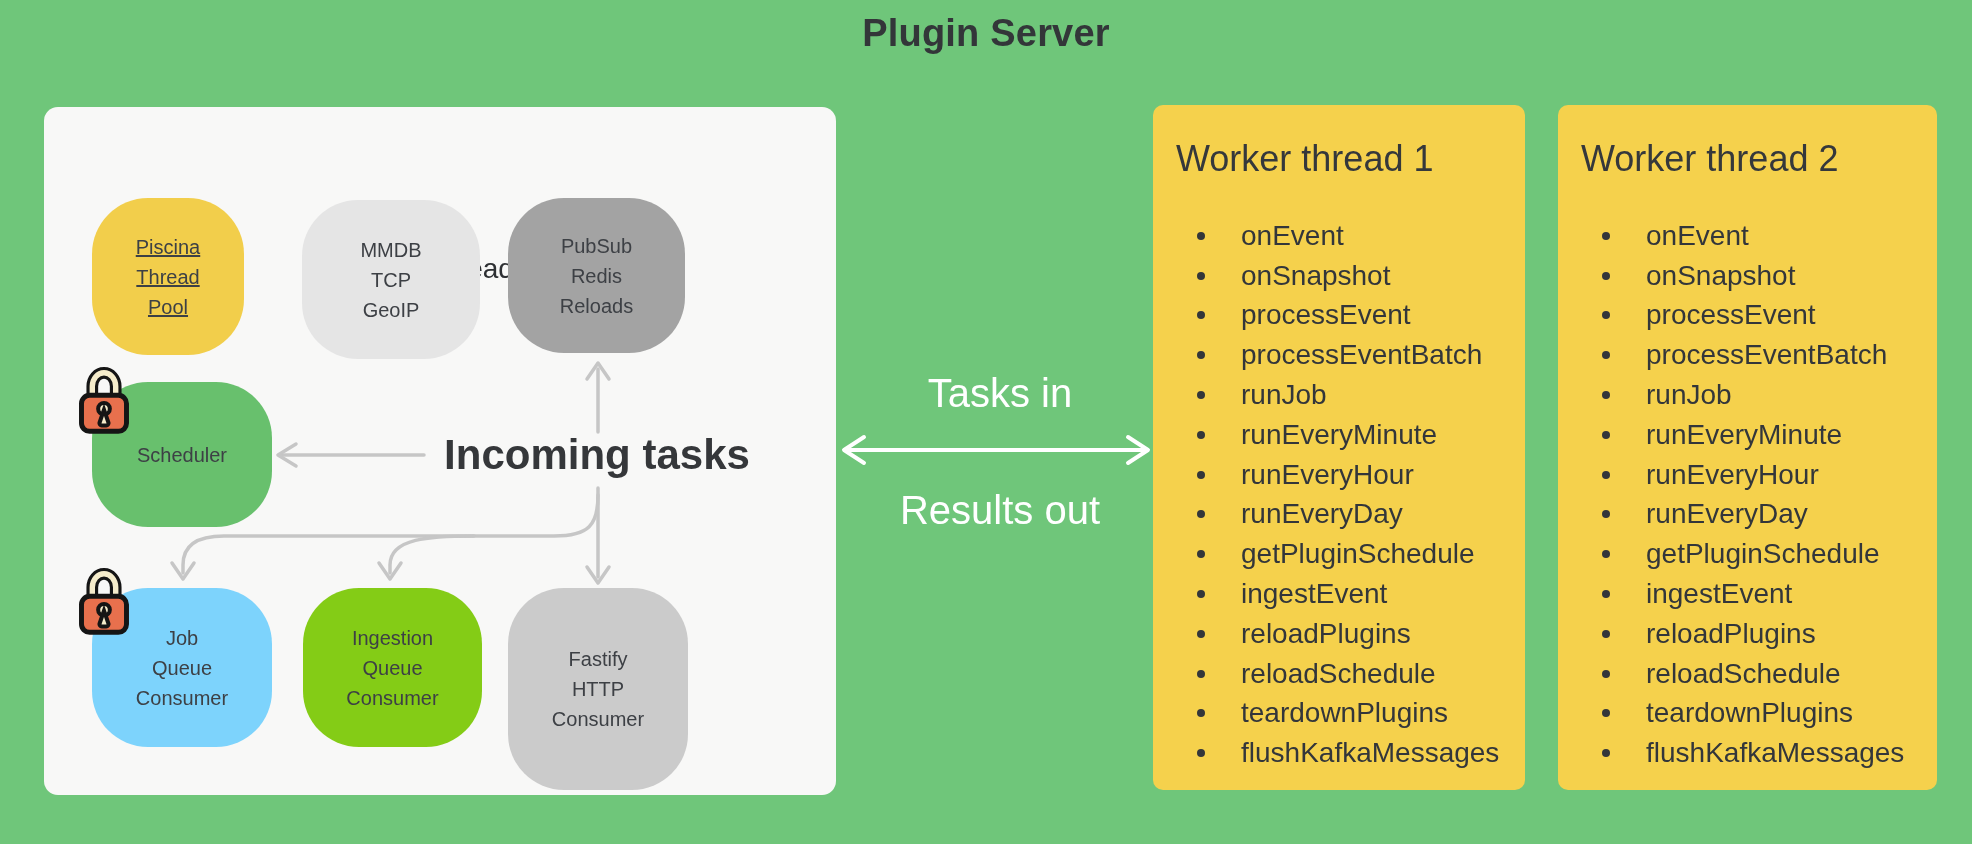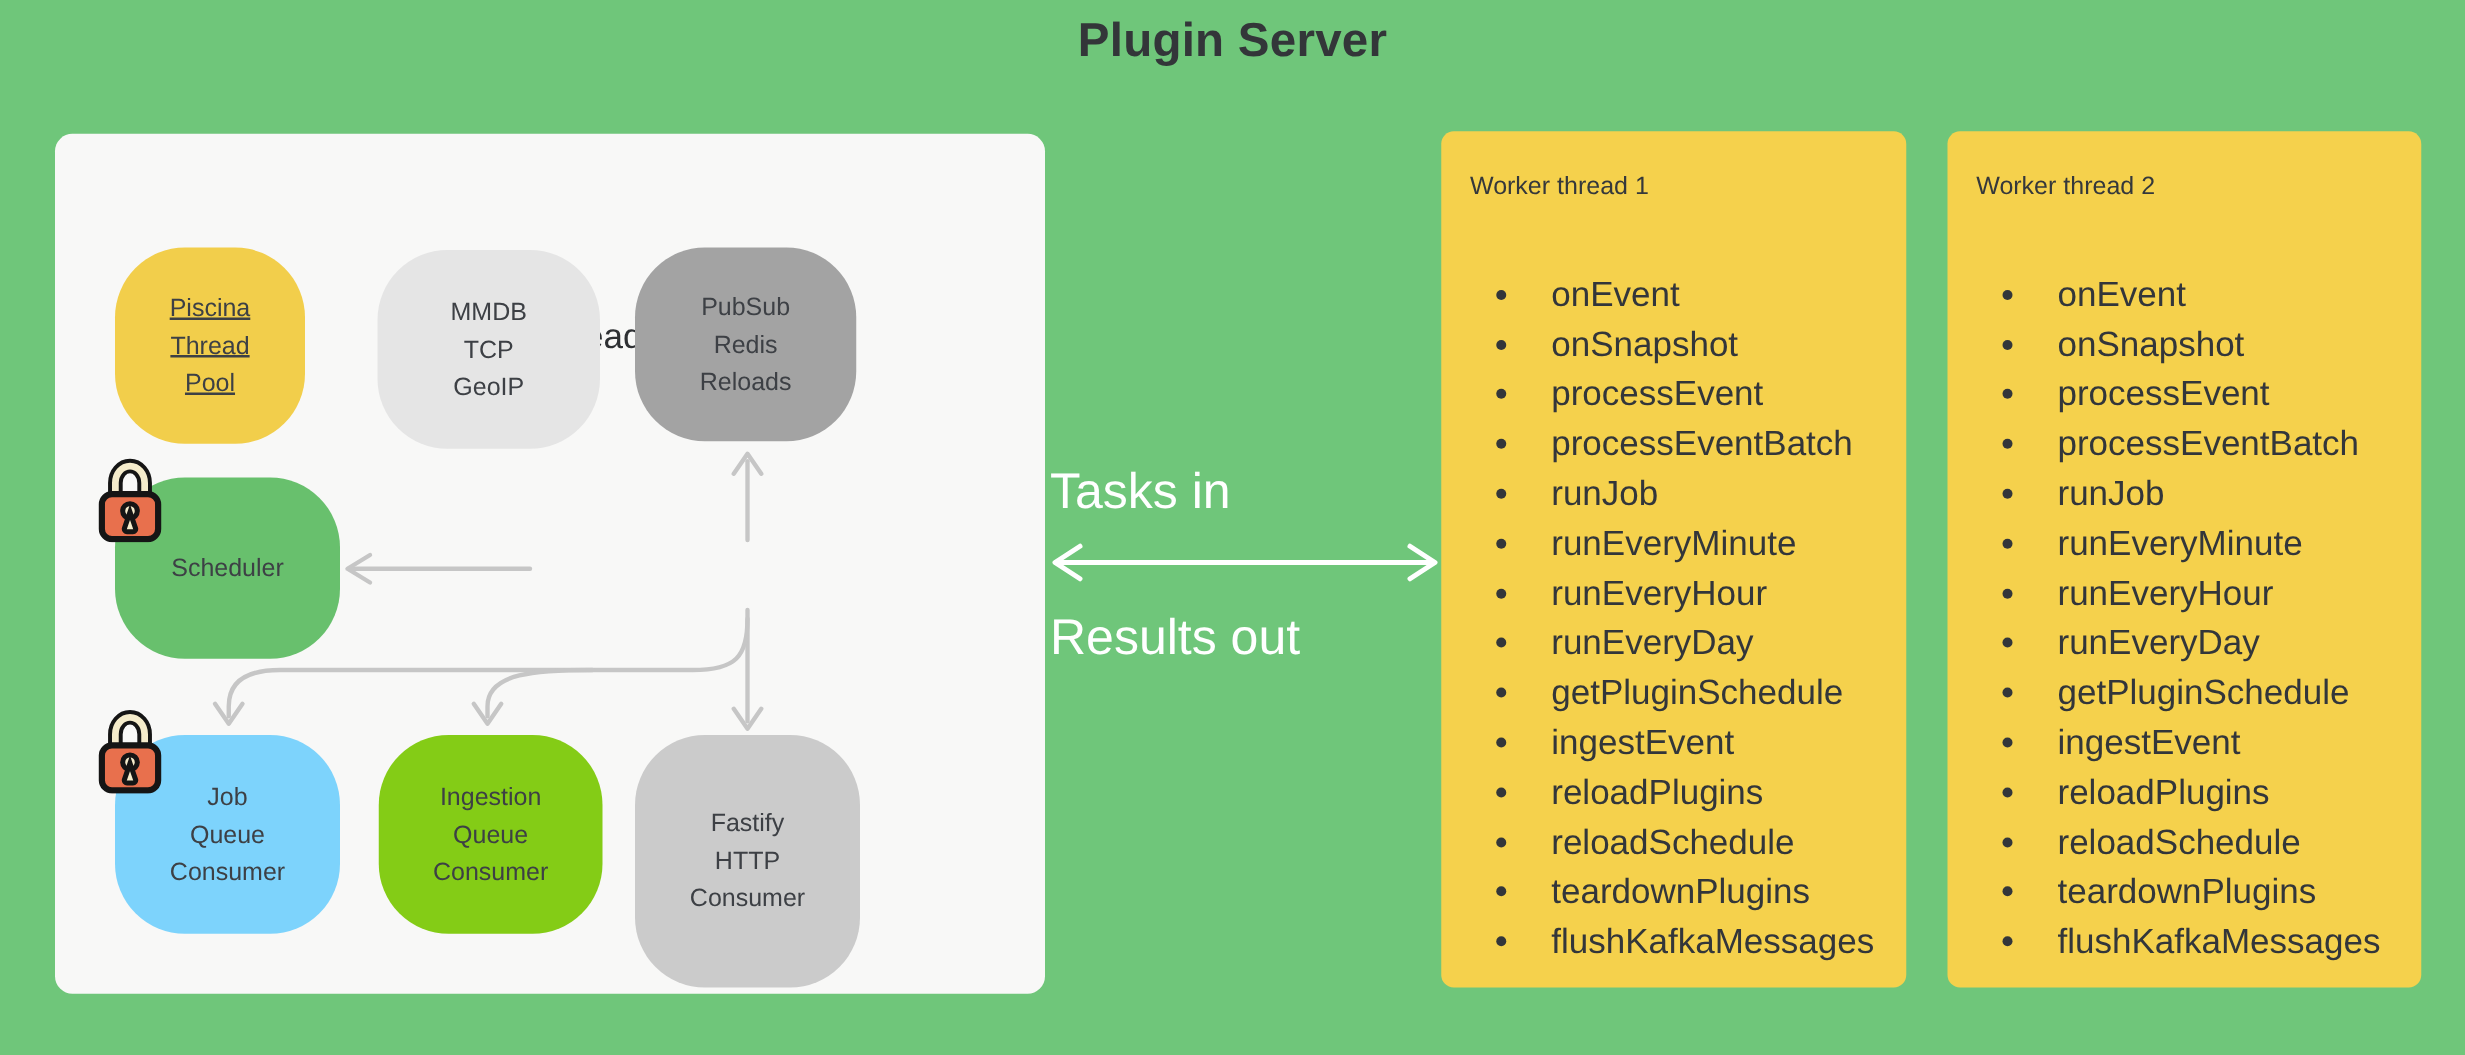--- a/index.html
+++ b/index.html
@@ -47,37 +47,37 @@
   }
 
   .arrows-svg{position:absolute;left:0;top:0;width:792px;height:688px;pointer-events:none;}
 
   .lock{position:absolute;width:54px;height:72px;}
   .lock-scheduler{left:33px;top:255px;}
   .lock-job{left:33px;top:456px;}
 
   
   .channel-label{
-    position:absolute;width:320px;text-align:left;
+    position:absolute;width:320px;text-align:center;
     color:#ffffff;font-size:40px;font-weight:500;white-space:nowrap;
   }
   .channel-top{left:840px;top:371px;}
   .channel-bottom{left:840px;top:488px;}
   .channel-arrow{position:absolute;left:838px;top:430px;width:316px;height:40px;}
 
   
   .worker{
     position:absolute;top:105px;height:685px;background:#f5d14c;border-radius:10px;
     box-sizing:border-box;
   }
   .worker-1{left:1153px;width:372px;}
   .worker-2{left:1558px;width:379px;}
   .worker-title{
     position:absolute;left:23px;top:140px;
-    font-size:20px;font-weight:500;color:#35383b;text-align:right;
+    font-size:36px;font-weight:500;color:#35383b;text-align:right;
   }
   .worker .worker-title{top:33px;}
   .method-list{position:absolute;left:0;top:111px;width:100%;}
   .method-item{
     position:relative;height:39.8px;display:flex;align-items:center;
     padding-left:88px;font-size:28px;color:#33363a;
   }
   .method-bullet{
     position:absolute;left:44px;top:50%;transform:translateY(-50%);
     width:8px;height:8px;border-radius:50%;background:#33363a;
@@ -138,20 +138,21 @@
       <div>Ingestion</div>
       <div>Queue</div>
       <div>Consumer</div>
     </div>
     <div class="node node-fastify" style="background-color: rgb(203, 203, 203);">
       <div>Fastify</div>
       <div>HTTP</div>
       <div>Consumer</div>
     </div>
 
+    <div class="incoming">Incoming tasks</div>
 
     <svg class="lock lock-scheduler" viewBox="0 0 60 80">
       <path d="M17 41 V27 a13 15 0 0 1 26 0 V41" fill="none" stroke="#151515" stroke-width="13"></path>
       <path d="M17 41 V27 a13 15 0 0 1 26 0 V41" fill="none" stroke="#f5eccb" stroke-width="6"></path>
       <rect x="5" y="37" width="50" height="40" rx="9" fill="#e8704d" stroke="#151515" stroke-width="5.5"></rect>
       <circle cx="30" cy="52" r="6.5" fill="#f5eccb" stroke="#151515" stroke-width="4.5"></circle>
       <path d="M30 53 L25 67.5 a2.5 2.5 0 0 0 2.4 3 h5.2 a2.5 2.5 0 0 0 2.4 -3 Z" fill="#f5eccb" stroke="#151515" stroke-width="4.5"></path>
     </svg>
     <svg class="lock lock-job" viewBox="0 0 60 80">
       <path d="M17 41 V27 a13 15 0 0 1 26 0 V41" fill="none" stroke="#151515" stroke-width="13"></path>

